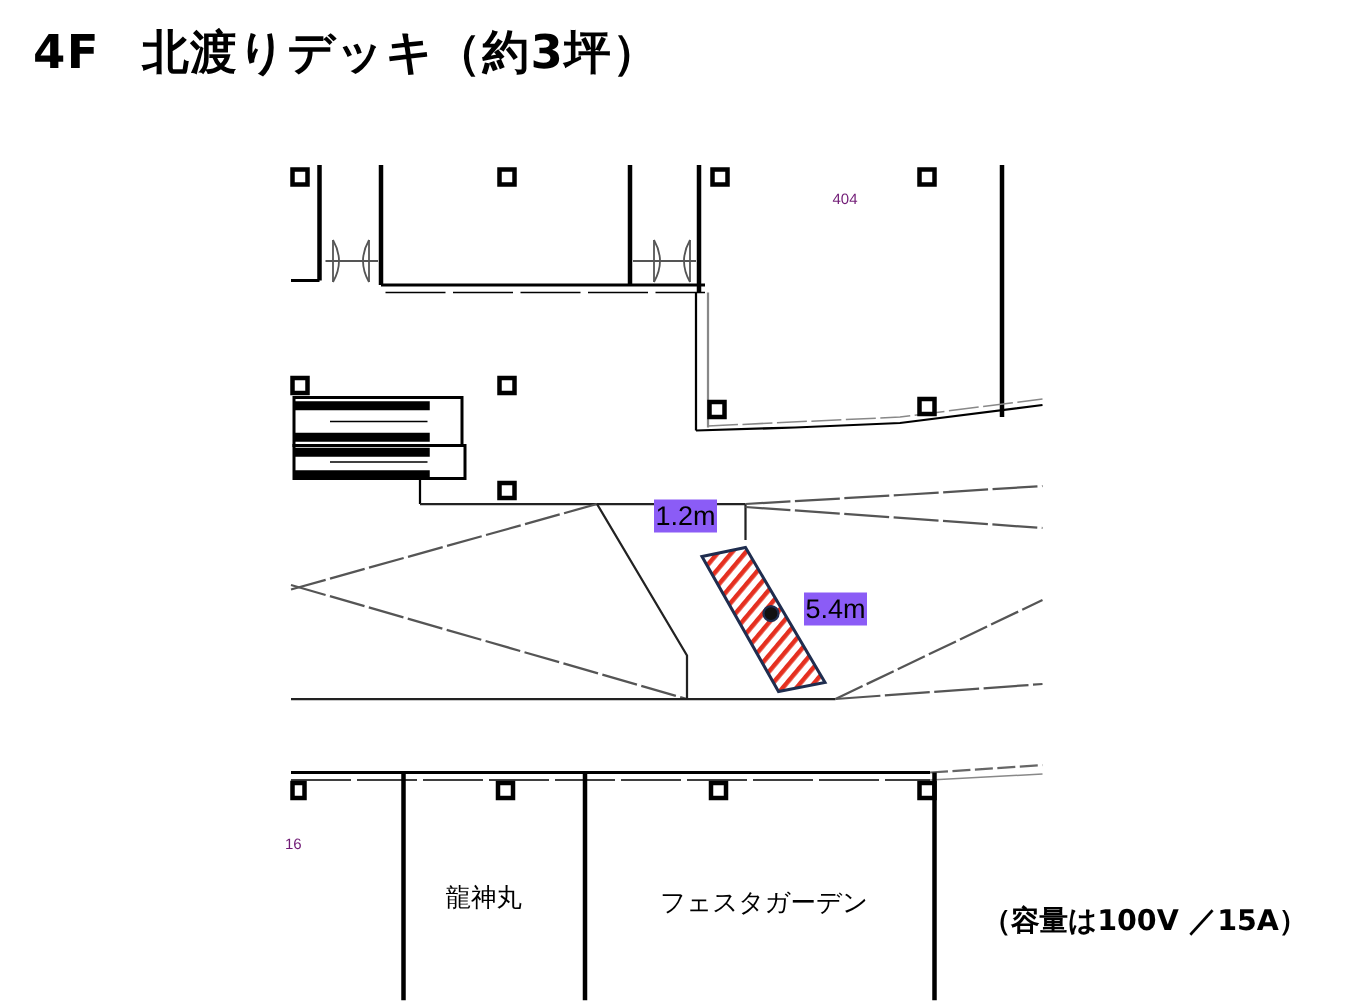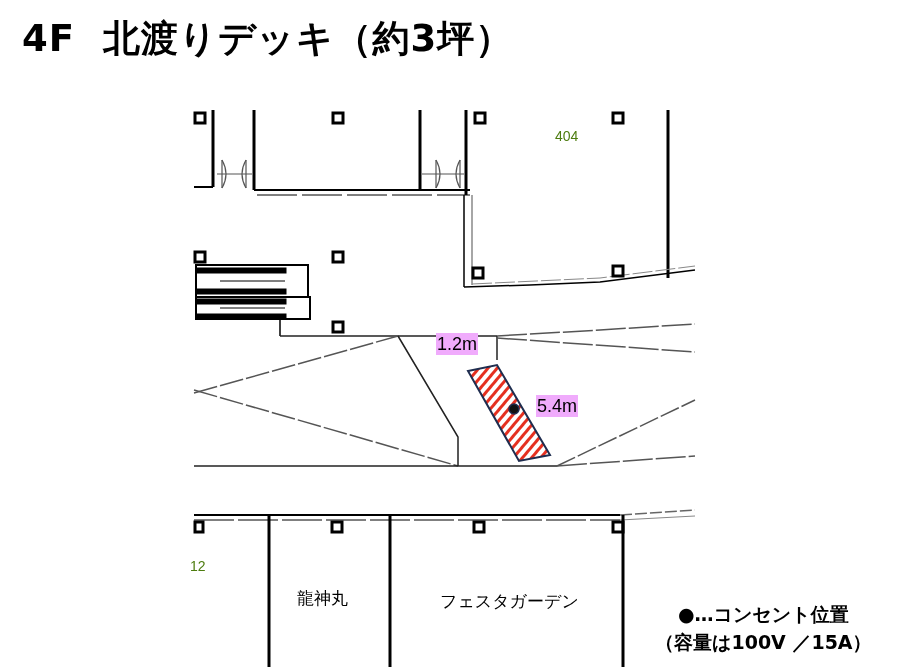--- a/index.html
+++ b/index.html
@@ -1,26 +1,26 @@
 <!DOCTYPE html>
 <html><head>
 <meta charset="utf-8">
 <style>
   html, body { margin: 0; padding: 0; background: #ffffff; }
   body { width: 897px; height: 667px; position: relative; overflow: hidden;
          font-family: "DejaVu Sans", "Liberation Sans", sans-serif; }
-  .title { position: absolute; left: 22px; top: 14px; font-size: 37px; font-weight: bold;
+  .title { position: absolute; left: 22px; top: 14px; font-size: 31px; font-weight: bold;
            color: #000; letter-spacing: 1px; white-space: nowrap; }
   .title .floor { margin-right: 28px; }
   #plan { position: absolute; left: 0; top: 0; }
-  .label-cyan { position: absolute; background: #f0abfc; color: #000; font-size: 18px;
+  .label-cyan { position: absolute; background: #8b5cf6; color: #000; font-size: 18px;
                 font-family: "Liberation Sans", sans-serif; padding: 0 1px; line-height: 22px; }
   .room-label { position: absolute; font-size: 17px; color: #000; white-space: nowrap;
                 font-family: "DejaVu Sans", sans-serif; }
-  .room-num { position: absolute; font-size: 14px; color: #4d7c0f; font-family: "Liberation Sans", sans-serif; }
+  .room-num { position: absolute; font-size: 10px; color: #701a75; font-family: "Liberation Sans", sans-serif; }
   .legend { position: absolute; left: 655px; top: 600px; text-align: center; font-weight: bold;
             font-size: 19px; color: #000; line-height: 28px; white-space: nowrap; }
 </style>
 </head>
 <body>
 
 <div class="title">
   <span class="floor">4F</span><span>北渡りデッキ（約3坪）</span>
 </div>
 
@@ -110,23 +110,22 @@
     <line x1="194" y1="520" x2="620" y2="520" stroke-width="1" stroke-dasharray="40,4"></line>
     <path d="M620,515 L695,510" stroke-width="1.5" stroke="#666" stroke-dasharray="12,3"></path>
     <path d="M620,520 L695,516" stroke-width="1" stroke="#888"></path>
     <line x1="269" y1="515" x2="269" y2="667" stroke-width="3"></line>
     <line x1="390" y1="515" x2="390" y2="667" stroke-width="3"></line>
     <line x1="623" y1="515" x2="623" y2="667" stroke-width="3"></line>
   </g>
 </svg>
 
 <div class="room-num" style="left:555px; top:128px;">404</div>
-<div class="room-num" style="left:190px; top:558px;">12</div>
+<div class="room-num" style="left:190px; top:558px;">16</div>
 <div class="room-label" style="left:297px; top:587px;">龍神丸</div>
 <div class="room-label" style="left:440px; top:590px; font-size:17px;">フェスタガーデン</div>
 
 <div class="label-cyan" style="left:436px; top:333px;">1.2m</div>
 <div class="label-cyan" style="left:536px; top:395px;">5.4m</div>
 
 <div class="legend">
-  <div>●…コンセント位置</div>
   <div>（容量は100V ／15A）</div>
 </div>
 
 </body></html>

